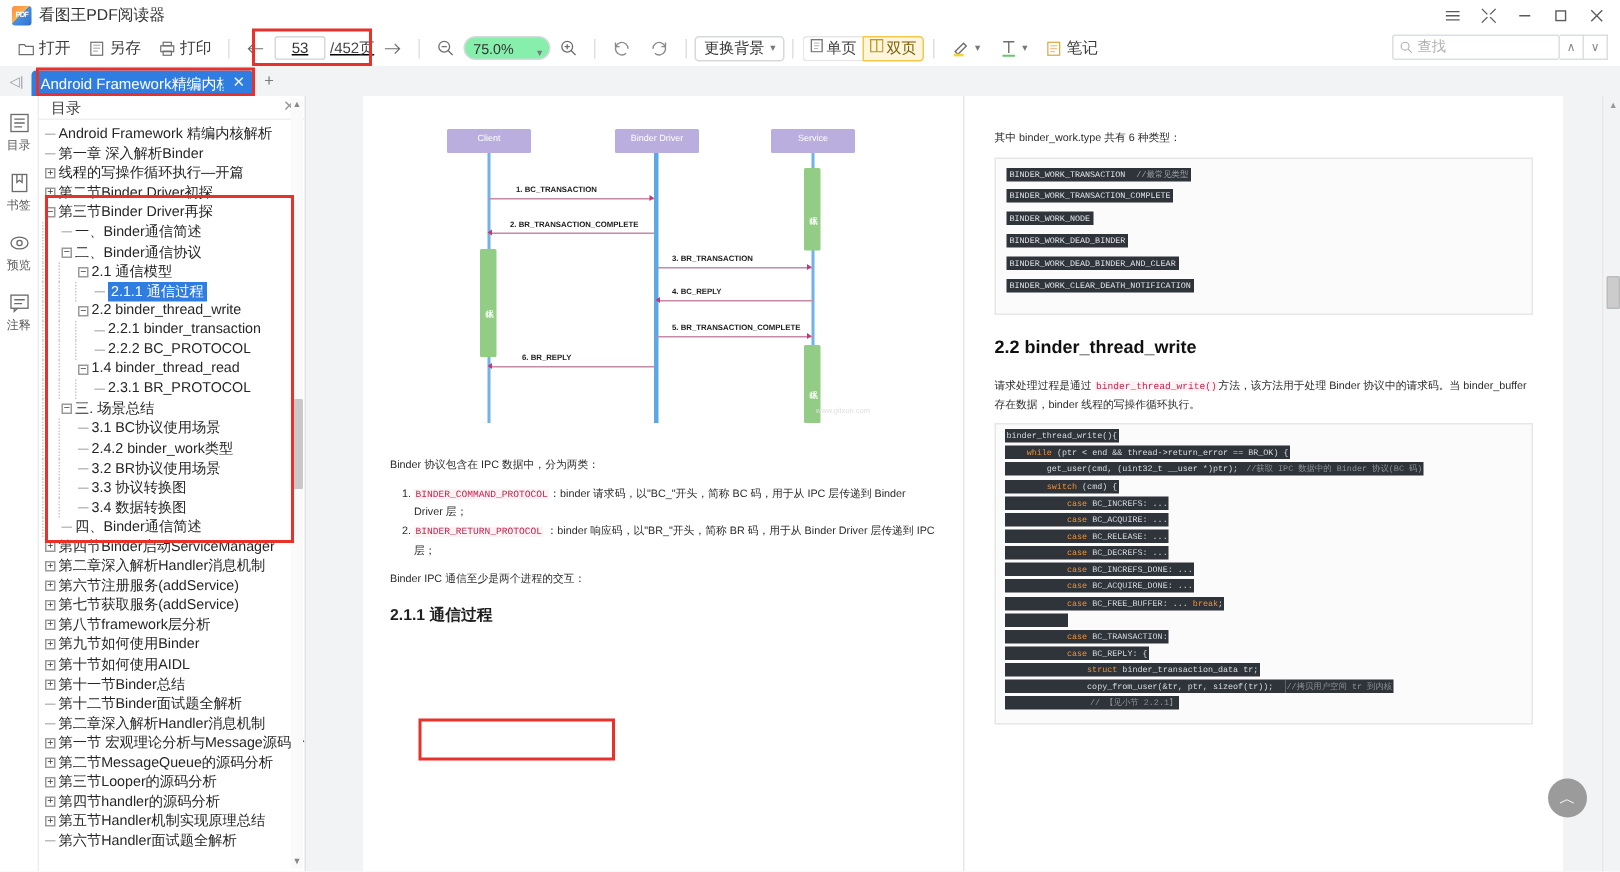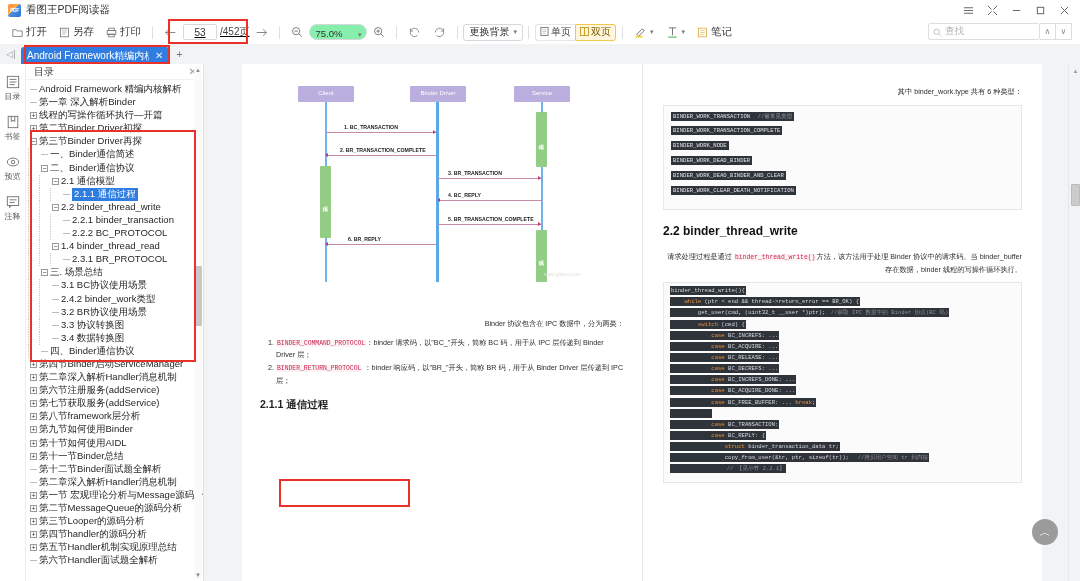--- a/index.html
+++ b/index.html
@@ -175,21 +175,21 @@
   .activation span {
     writing-mode: vertical-rl; font-size: 5.5px; color: #fff; letter-spacing: 0px;
   }
   .msg { position: absolute; height: 1px; background: #c48aa8; }
   .msg-lbl { position: absolute; font-size: 5.2px; color: #1b1b1b; font-weight: bold; white-space: nowrap; }
   .arrowR, .arrowL { position: absolute; width: 0; height: 0; border-top: 2.2px solid transparent; border-bottom: 2.2px solid transparent; }
   .arrowR { border-left: 3.5px solid #c0397a; }
   .arrowL { border-right: 3.5px solid #c0397a; }
   .wm { position:absolute; right: 12px; bottom: 4px; font-size: 5px; color: #e0e0e0; }
 
-  .para { margin: 0 0 7px 0; text-align: right; }
+  .para { margin: 0 0 7px 0; }
   .code-inline {
     font-family: "Liberation Mono", "DejaVu Sans Mono", monospace;
     color: #c7254e; background: #fdf3f5; font-size: 6.4px; padding: 0 1px;
   }
   ol.lst, ul.lst { margin: 4px 0 8px 0; padding-left: 16px; }
   ol.lst li, ul.lst li { margin-bottom: 2px; }
   .h3 { font-size: 10.5px; font-weight: bold; color: #1f1f1f; margin: 10px 0 6px 0; }
   .h2 { font-size: 12px; font-weight: bold; color: #111; margin: 6px 0 10px 0; }
 
   .codeblock {
@@ -630,21 +630,21 @@
             <span class="twisty">
               <span class="dash"></span>
             </span>
             <span class="lbl">3.4 数据转换图</span>
           </div>
           <div class="node">
             <span class="twisty guide"></span>
             <span class="twisty">
               <span class="dash"></span>
             </span>
-            <span class="lbl">四、Binder通信协议</span>
+            <span class="lbl">四、Binder通信简述</span>
           </div>
           <div class="node">
             <span class="twisty">
               <span class="bx">+</span>
             </span>
             <span class="lbl">第四节Binder启动ServiceManager</span>
           </div>
           <div class="node">
             <span class="twisty">
               <span class="bx">+</span>
@@ -788,31 +788,32 @@
             <div class="arrowR" style="left:246px; top:140px;"></div>
             <div class="msg-lbl" style="left:156px; top:133px;">5. BR_TRANSACTION_COMPLETE</div>
 
             <div class="msg" style="left:34px; top:162px; width:110px;"></div>
             <div class="arrowL" style="left:33px; top:160px;"></div>
             <div class="msg-lbl" style="left:56px; top:153px;">6. BR_REPLY</div>
 
             <div class="wm">www.gitxun.com</div>
           </div>
 
-          <div class="para" style="margin-top:36px">Binder 协议包含在 IPC 数据中，分为两类：</div>
+          <div class="para" style="margin-top:22px">Binder 协议包含在 IPC 数据中，分为两类：</div>
 
           <ol class="lst">
             <li>
               <span class="code-inline">BINDER_COMMAND_PROTOCOL</span><span>：binder 请求码，以"BC_"开头，简称 BC 码，用于从 IPC 层传递到 Binder Driver 层；</span>
             </li>
             <li>
               <span class="code-inline">BINDER_RETURN_PROTOCOL</span><span> ：binder 响应码，以"BR_"开头，简称 BR 码，用于从 Binder Driver 层传递到 IPC 层；</span>
             </li>
           </ol>
 
+          <div class="para">Binder IPC 通信至少是两个进程的交互：</div>
 
 
           <div class="h3" id="left-heading">2.1.1  通信过程</div>
         </div>
 
         <div class="page right">
           <div class="para">其中 binder_work.type 共有 6 种类型：</div>
 
           <div class="lightcode">
             <div class="lc"><span>BINDER_WORK_TRANSACTION</span><span class="cmt"> //最常见类型</span></div>

